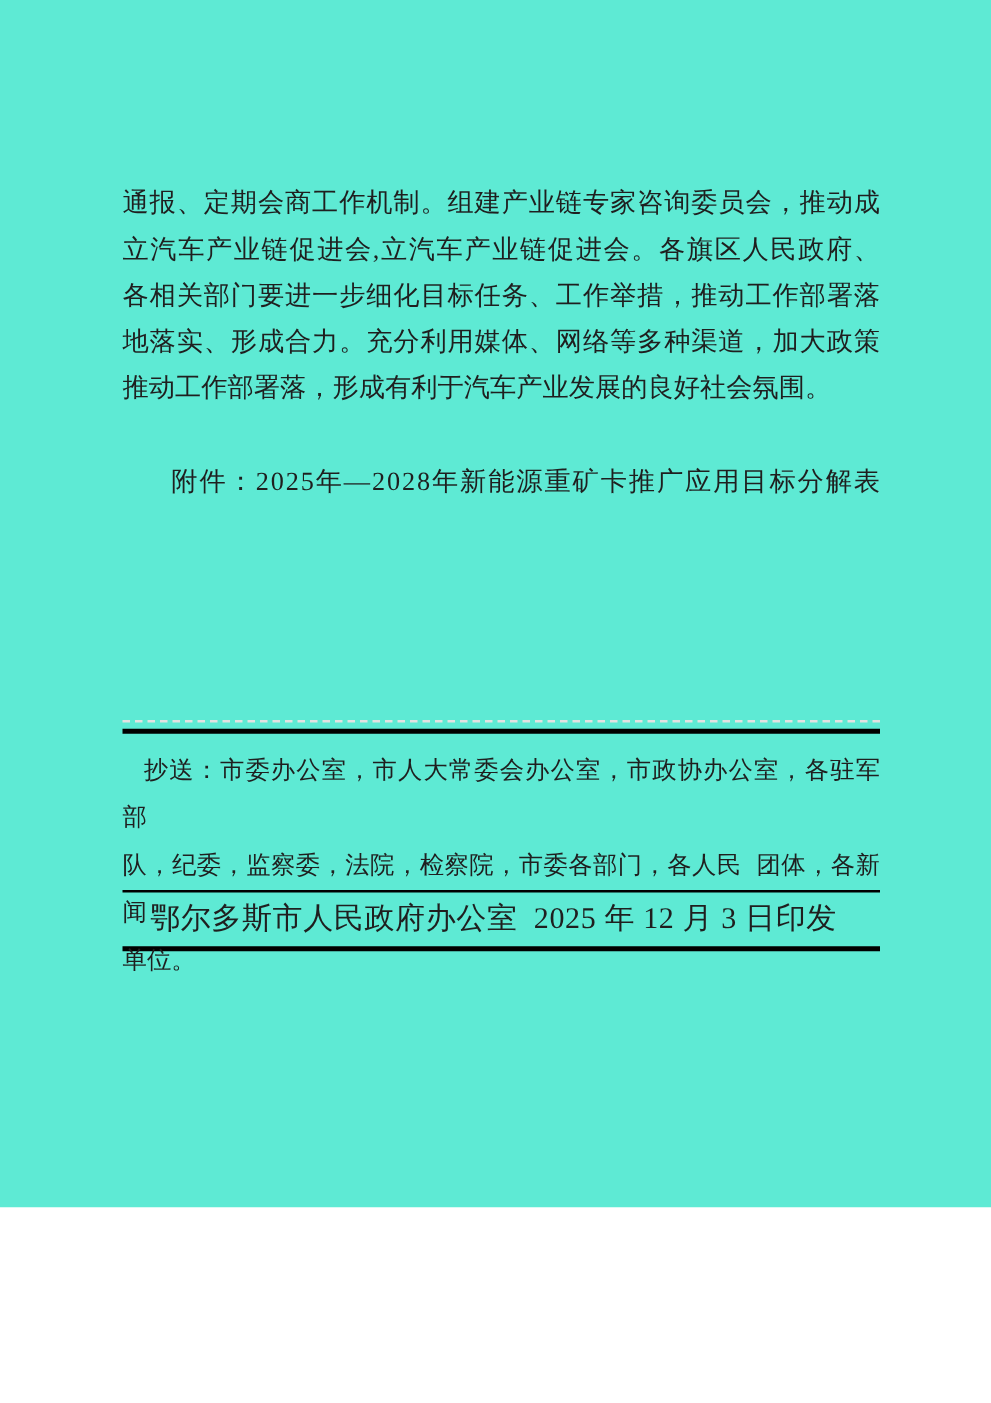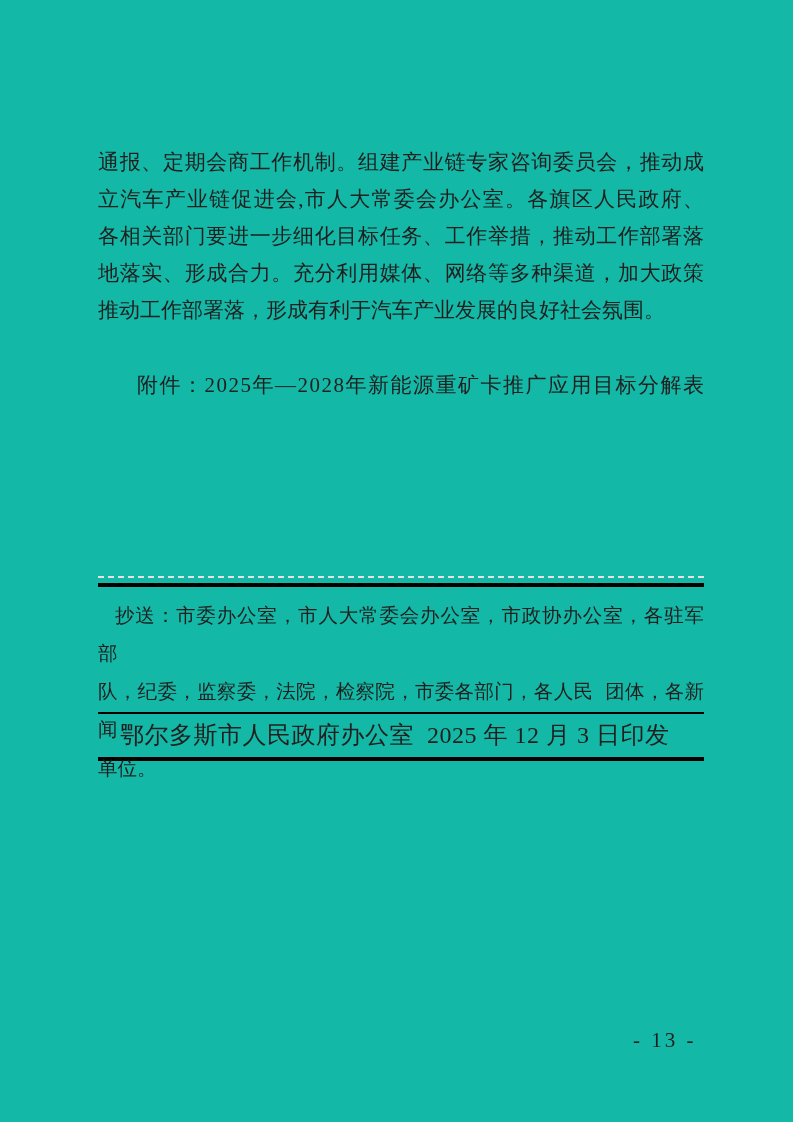--- a/index.html
+++ b/index.html
@@ -3,22 +3,22 @@
 <meta charset="utf-8">
 <style>
   html, body {
     margin: 0;
     padding: 0;
     background: #ffffff;
   }
   .page {
     position: relative;
     width: 793px;
-    height: 1122px;
-    background: #14b8a6;
+    height: 966px;
+    background: #5eead4;
     overflow: hidden;
     font-family: "Liberation Serif", "DejaVu Serif", serif;
     color: #1f1f1f;
   }
   
   .body-text {
     position: absolute;
     top: 144px;
     left: 98px;
     width: 606px;
@@ -102,21 +102,21 @@
     white-space: pre;
   }
 </style>
 </head>
 <body>
 
 <div class="page">
 
   <div class="body-text">
     <div class="bline just">通报、定期会商工作机制。组建产业链专家咨询委员会，推动成</div>
-    <div class="bline just">立汽车产业链促进会,市人大常委会办公室。各旗区人民政府、</div>
+    <div class="bline just">立汽车产业链促进会,立汽车产业链促进会。各旗区人民政府、</div>
     <div class="bline just">各相关部门要进一步细化目标任务、工作举措，推动工作部署落</div>
     <div class="bline just">地落实、形成合力。充分利用媒体、网络等多种渠道，加大政策</div>
     <div class="bline">推动工作部署落，形成有利于汽车产业发展的良好社会氛围。</div>
   </div>
 
   <div class="attachment">附件：2025年—2028年新能源重矿卡推广应用目标分解表</div>
 
   <div class="footer">
     <div class="artifact-dash"></div>
     <div class="rule thick"></div>

